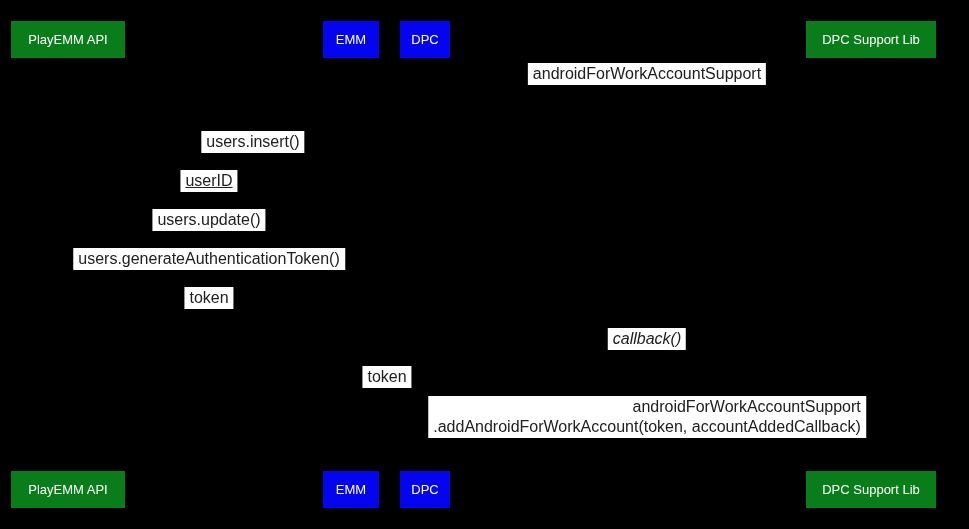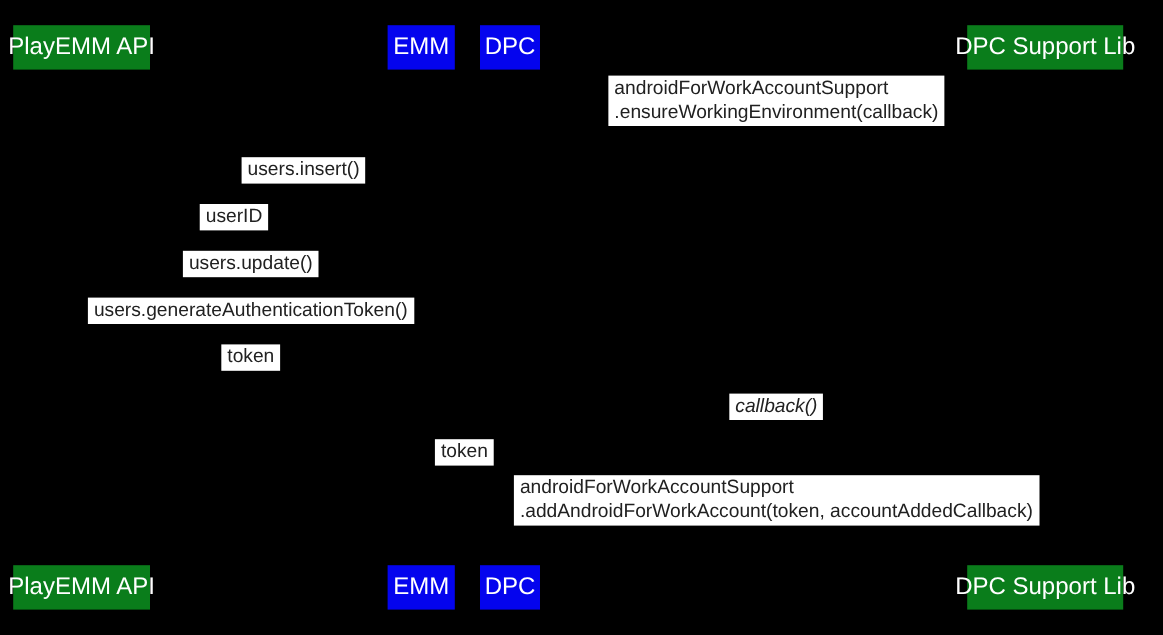--- a/index.html
+++ b/index.html
@@ -11,34 +11,34 @@
     overflow: hidden;
     font-family: "Liberation Sans", "DejaVu Sans", sans-serif;
   }
   .participant {
     position: absolute;
     height: 37px;
     display: flex;
     align-items: center;
     justify-content: center;
     color: #ffffff;
-    font-size: 20px;
+    font-size: 13px;
     white-space: nowrap;
     box-sizing: border-box;
   }
   .msg {
     position: absolute;
     transform: translateX(-50%);
     background: #ffffff;
     color: #212121;
     font-size: 16px;
     line-height: 20px;
     padding: 1px 5px;
     white-space: nowrap;
-    text-align: left;
+    text-align: right;
   }
   .msg .line { display: block; }
 </style>
 </head>
 <body>
 
 <div class="stage">
 
   <div class="participant" style="left: 11px; width: 114px; top: 21px; background: rgb(10, 125, 27);">
     <span>PlayEMM API</span>
@@ -48,28 +48,27 @@
   </div>
   <div class="participant" style="left: 400px; width: 50px; top: 21px; background: rgb(4, 4, 238);">
     <span>DPC</span>
   </div>
   <div class="participant" style="left: 806px; width: 130px; top: 21px; background: rgb(10, 125, 27);">
     <span>DPC Support Lib</span>
   </div>
 
   <div class="msg" style="left: 647px; top: 63px;">
     <span class="line">androidForWorkAccountSupport</span>
-    <span class="line">.ensureWorkingEnvironment(callback)</span>
   </div>
 
   <div class="msg" style="left: 209px; top: 131px; margin-left: 44px;">
     <span class="line">users.insert()</span>
   </div>
 
-  <div class="msg" style="left: 195px; top: 170px;">
+  <div class="msg" style="left: 209px; top: 170px; text-decoration: underline;">
     <span class="line">userID</span>
   </div>
 
   <div class="msg" style="left: 209px; top: 209px;">
     <span class="line">users.update()</span>
   </div>
 
   <div class="msg" style="left: 209px; top: 248px;">
     <span class="line">users.generateAuthenticationToken()</span>
   </div>

